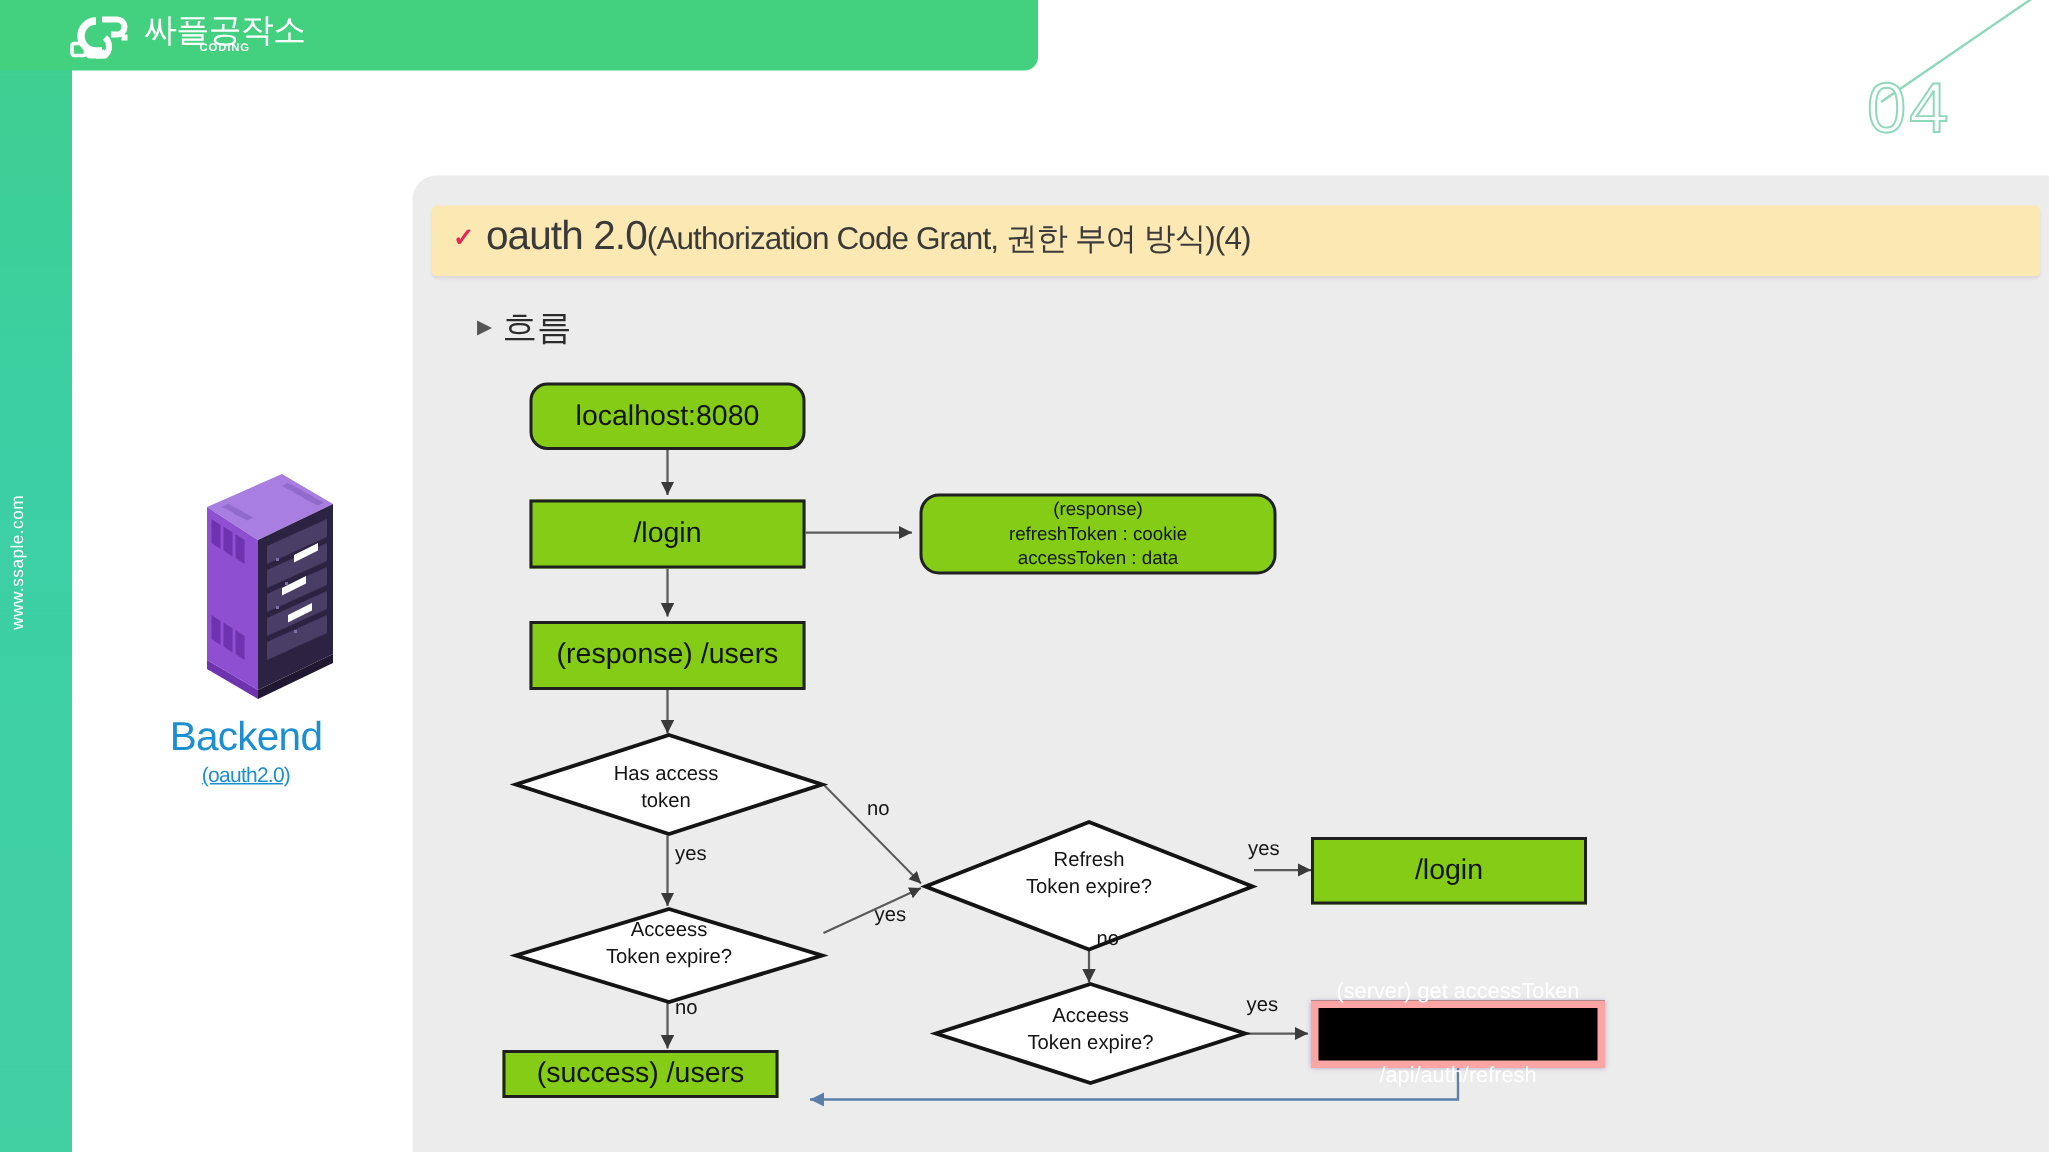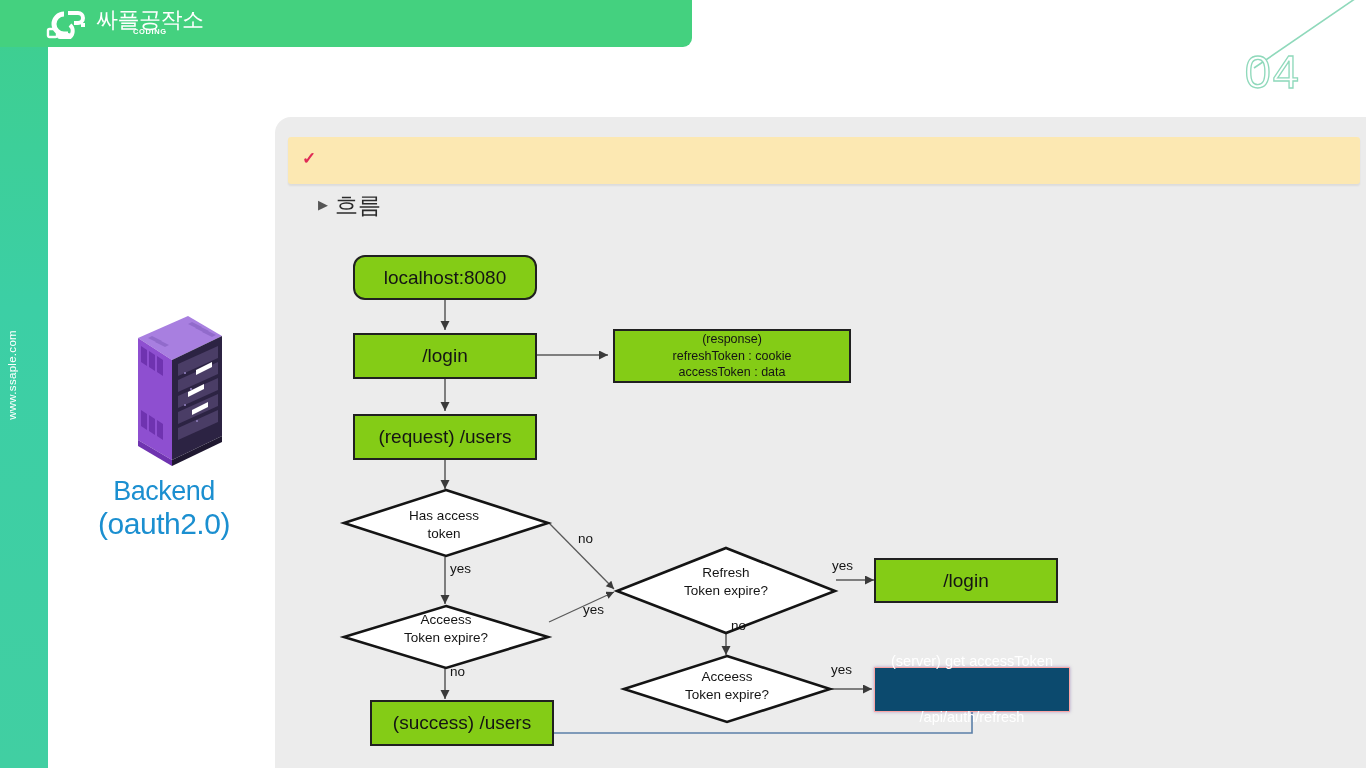--- a/index.html
+++ b/index.html
@@ -125,21 +125,21 @@
     left: 36px; top: 5px;
     color: #3a3a3a;
     font-size: 27px;
     letter-spacing: -0.6px;
     white-space: nowrap;
   }
   .heading-text .small { font-size: 21px; }
 
   .sub-heading {
     position: absolute;
-    left: 318px; top: 190px;
+    left: 318px; top: 203px;
     color: #2b2b2b;
     font-size: 23px;
     white-space: nowrap;
   }
   .sub-heading .tri {
     display: inline-block;
     color: #555;
     font-size: 13px;
     vertical-align: 4px;
     margin-right: 7px;
@@ -154,21 +154,21 @@
   .backend-label {
     position: absolute;
     left: 40px; top: 478px;
     width: 248px;
     text-align: center;
     color: #1b8fd0;
     font-size: 27px;
     line-height: 1.0;
     letter-spacing: -0.5px;
   }
-  .backend-label .sub2 { font-size: 30px; display: block; margin-top: 4px; }
+  .backend-label .sub2 { font-size: 14px; display: block; margin-top: 4px; text-decoration: underline; }
 
   
   .flow {
     position: absolute;
     left: 0; top: 0;
     width: 1366px; height: 768px;
     pointer-events: none;
   }
   .node {
     position: absolute;
@@ -179,22 +179,22 @@
     align-items: center;
     justify-content: center;
     text-align: center;
     color: #141414;
     font-size: 19px;
     line-height: 1.25;
   }
   .node.rounded { border-radius: 12px; }
   .node.small { font-size: 12.5px; line-height: 1.35; }
   .node.purple {
-    background: #0c4a6e;
-    border: 1px solid #fca5a5;
+    background: #000000;
+    border: 5px solid #fca5a5;
     color: #ffffff;
     font-size: 14.5px;
     line-height: 1.35;
     box-shadow: 0 0 3px rgba(124,92,163,.5);
     gap: 36px;
   }
   .diamond-label {
     position: absolute;
     text-align: center;
     color: #141414;
@@ -235,20 +235,21 @@
   <svg width="120" height="70" viewBox="0 0 120 70">
     <line x1="8" y1="68" x2="116" y2="-6" stroke="#8fd9bb" stroke-width="1.6"></line>
   </svg>
 </div>
 <div class="page-num">04</div>
 
 <div class="panel"></div>
 
 <div class="heading-band">
   <span class="heading-check">✓</span>
+  <span class="heading-text"><span>oauth 2.0</span><span class="small">(Authorization Code Grant, 권한 부여 방식)(4)</span></span>
 </div>
 <div class="sub-heading">
   <span class="tri">▶</span><span>흐름</span>
 </div>
 
 <div class="server-wrap">
   <svg width="130" height="170" viewBox="0 0 130 170">
 
     <polygon points="38,28 88,6 122,26 72,50" fill="#a87fe0"></polygon>
 
@@ -334,36 +335,36 @@
 
   <line x1="831" y1="689" x2="872" y2="689" stroke="#5a5a5a" stroke-width="1.5" marker-end="url(#arrow)"></line>
 
   <path d="M972,712 L972,733 L540,733" fill="none" stroke="#5b7fa8" stroke-width="1.6" marker-end="url(#arrowblue)"></path>
 </svg>
 
 <div class="node rounded" style="left:353px; top:255px; width:184px; height:45px;">localhost:8080</div>
 
 <div class="node" style="left:353px; top:333px; width:184px; height:46px;">/login</div>
 
-<div class="node small" style="left:613px; top:329px; width:238px; height:54px; flex-direction:column;">
+<div class="node small" style="left:613px; top:329px; width:238px; height:54px; flex-direction:column;border-radius:13px;">
   <span>(response)</span>
   <span>refreshToken : cookie</span>
   <span>accessToken : data</span>
 </div>
 
-<div class="node" style="left:353px; top:414px; width:184px; height:46px;">(request) /users</div>
+<div class="node" style="left:353px; top:414px; width:184px; height:46px;">(response) /users</div>
 
 <div class="node" style="left:874px; top:558px; width:184px; height:45px;">/login</div>
 
 <div class="node purple" style="left:874px; top:667px; width:196px; height:45px; flex-direction:column;">
   <span>(server) get accessToken</span>
   <span>/api/auth/refresh</span>
 </div>
 
-<div class="node" style="left:370px; top:700px; width:184px; height:46px;">(success) /users</div>
+<div class="node" style="left:335px; top:700px; width:184px; height:32px;">(success) /users</div>
 
 <svg class="flow">
   <polygon points="446,490 548,523 446,556 344,523" fill="#ffffff" stroke="#141414" stroke-width="2.6"></polygon>
   <polygon points="446,606 548,637 446,668 344,637" fill="#ffffff" stroke="#141414" stroke-width="2.6"></polygon>
   <polygon points="726,548 835,591 726,633 617,591" fill="#ffffff" stroke="#141414" stroke-width="2.6"></polygon>
   <polygon points="727,656 830,689 727,722 624,689" fill="#ffffff" stroke="#141414" stroke-width="2.6"></polygon>
 </svg>
 
 <div class="diamond-label" style="left:384px; top:507px; width:120px;">Has access
 token</div>

